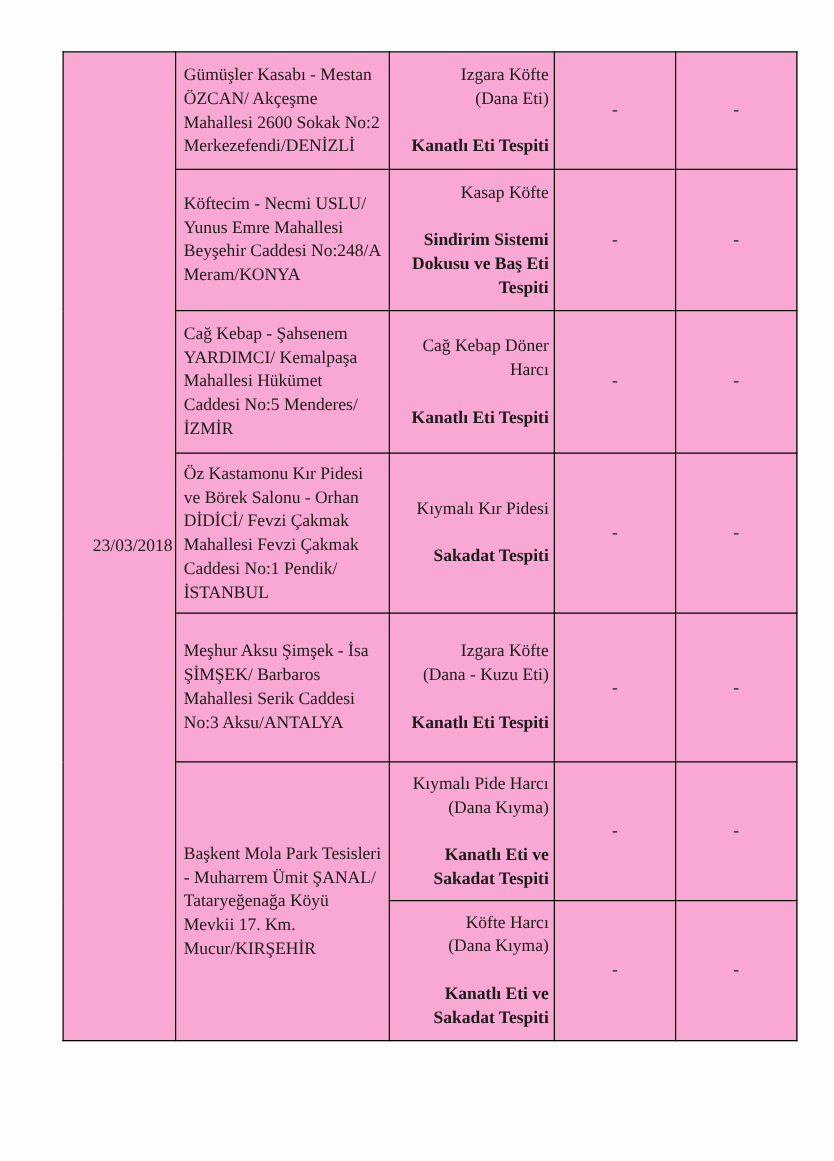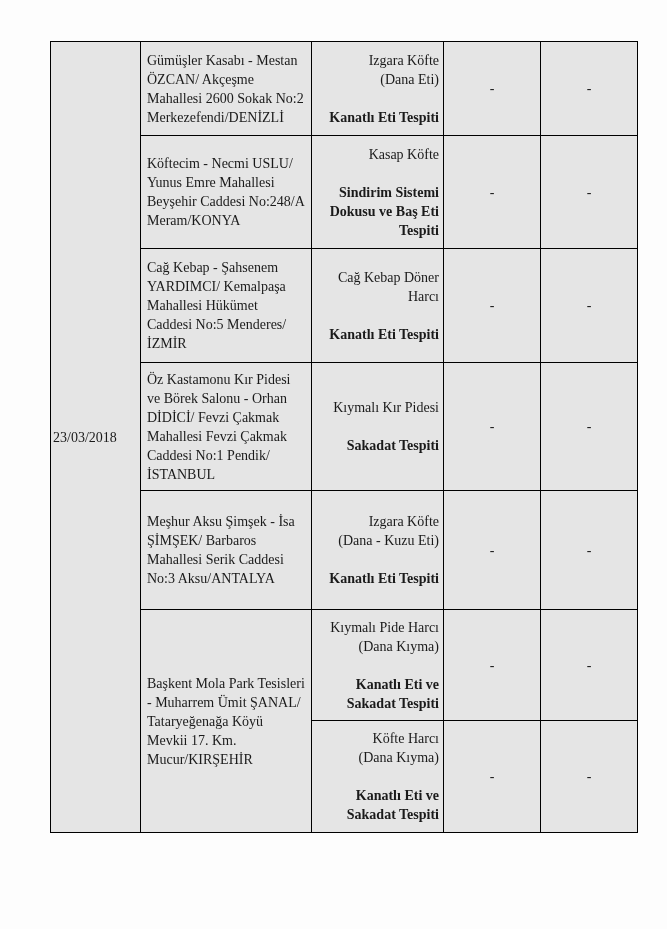--- a/index.html
+++ b/index.html
@@ -18,31 +18,31 @@
     left: 50px; top: 41px;
     width: 587px;
     border-collapse: collapse;
     table-layout: fixed;
   }
   table.report td {
     border: 1px solid #000;
     vertical-align: middle;
     font-size: 14px;
     line-height: 19px;
-    background: #e5e5e5;
+    background: #f9a8d4;
   }
   tr.h1 { height: 94px; }
   tr.h2 { height: 113px; }
   tr.h3 { height: 114px; margin-top: 43px; }
   tr.h4 { height: 128px; }
   tr.h5 { height: 119px; }
   tr.h6 { height: 111px; }
   tr.h7 { height: 112px; }
 
-  td.date-cell { text-align: left; padding: 2px; }
+  td.date-cell { text-align: right; padding: 2px; }
   td.business-cell { text-align: left; padding: 4px 6px; }
   td.product-cell { text-align: center; padding: 4px 4px; }
   td.result-cell { text-align: center; padding: 2px; }
 
   .product-name { white-space: pre-line; text-align: right; }
   .product-finding { white-space: pre-line; font-weight: bold; margin-top: 19px; text-align: right; }
 
   .footer {
     position: absolute;
     left: 0; right: 0; top: 899px;

